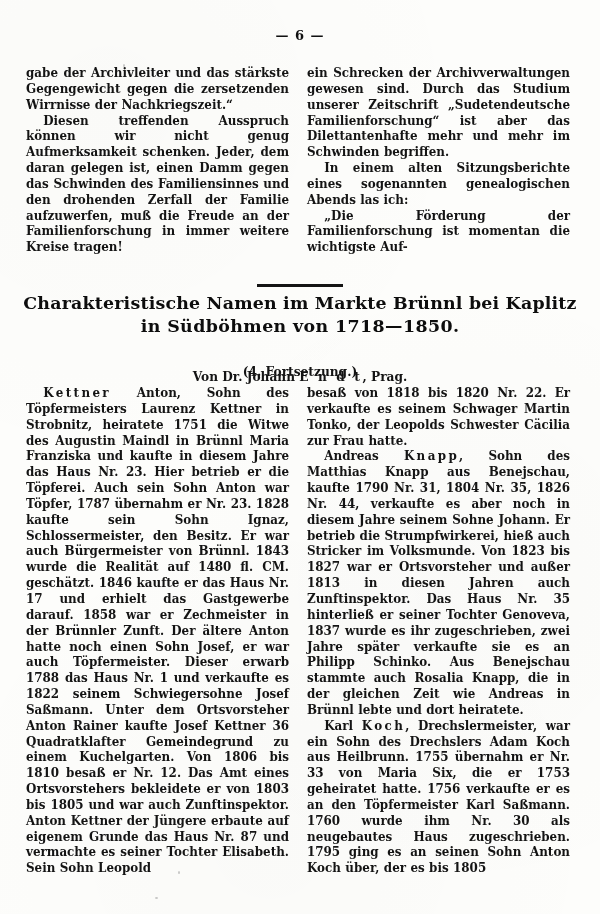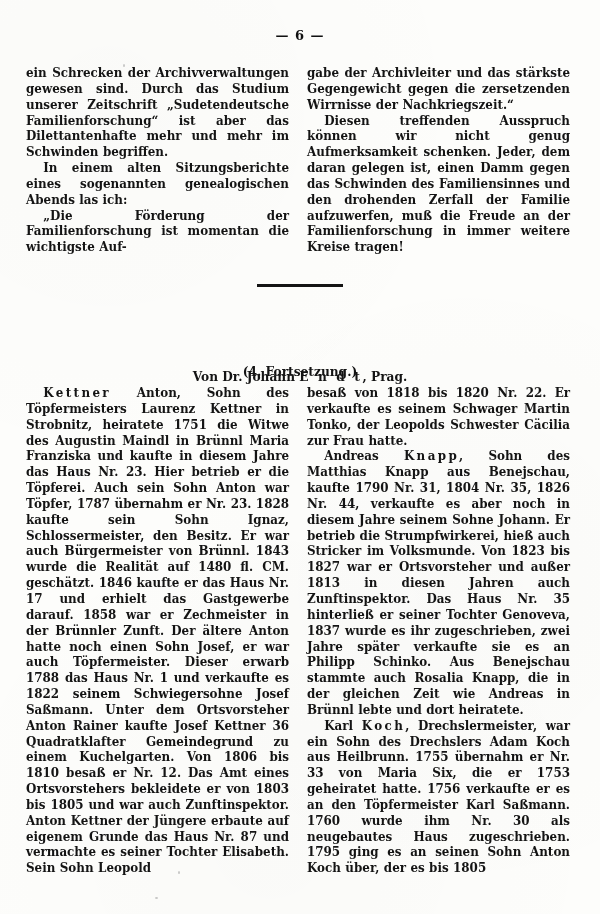--- a/index.html
+++ b/index.html
@@ -162,36 +162,40 @@
   <div class="folio">— 6 —</div>
 
   <div class="speck" style="left:123px; top:64px; width:2px; height:3px;"></div>
   <div class="speck" style="left:341px; top:284px; width:2px; height:2px;"></div>
   <div class="speck" style="left:178px; top:871px; width:2px; height:3px;"></div>
   <div class="speck" style="left:155px; top:897px; width:3px; height:2px;"></div>
 
   <div class="columns top">
 
     <div class="col">
+      <p class="fr">gabe der Archivleiter und das stärkste Gegengewicht gegen die zersetzenden Wirrnisse der Nachkriegszeit.“</p>
+      <p class="fr indent">Diesen treffenden Ausspruch können wir nicht genug Aufmerksamkeit schenken. Jeder, dem daran gelegen ist, einen Damm gegen das Schwinden des Familiensinnes und den drohenden Zerfall der Familie aufzuwerfen, muß die Freude an der Familienforschung in immer weitere Kreise tragen!</p>
+    </div>
+
+    <div class="col">
       <p class="fr">ein Schrecken der Archivverwaltungen gewesen sind. Durch das Studium unserer Zeitschrift „Sudetendeutsche Familienforschung“ ist aber das Dilettantenhafte mehr und mehr im Schwinden begriffen.</p>
       <p class="fr indent">In einem alten Sitzungsberichte eines sogenannten genealogischen Abends las ich:</p>
       <p class="fr quote">„Die Förderung der Familienforschung ist momentan die wichtigste Auf-</p>
     </div>
 
-    <div class="col">
-      <p class="fr">gabe der Archivleiter und das stärkste Gegengewicht gegen die zersetzenden Wirrnisse der Nachkriegszeit.“</p>
-      <p class="fr indent">Diesen treffenden Ausspruch können wir nicht genug Aufmerksamkeit schenken. Jeder, dem daran gelegen ist, einen Damm gegen das Schwinden des Familiensinnes und den drohenden Zerfall der Familie aufzuwerfen, muß die Freude an der Familienforschung in immer weitere Kreise tragen!</p>
-    </div>
-
   </div>
 
   <div class="rule-wrap">
     <span class="rule"></span>
   </div>
 
+  <div class="heading">
+    <div class="title-line l1">Charakteristische Namen im Markte Brünnl bei Kaplitz</div>
+    <div class="title-line l2">in Südböhmen von 1718—1850.</div>
+  </div>
 
   <div class="byline">
     <span>Von Dr. Johann </span><span class="spaced">E n d t</span><span>, Prag.</span>
   </div>
 
   <div class="contnote">(4. Fortsetzung.)</div>
 
   <div class="columns body">
 
     <div class="col">

